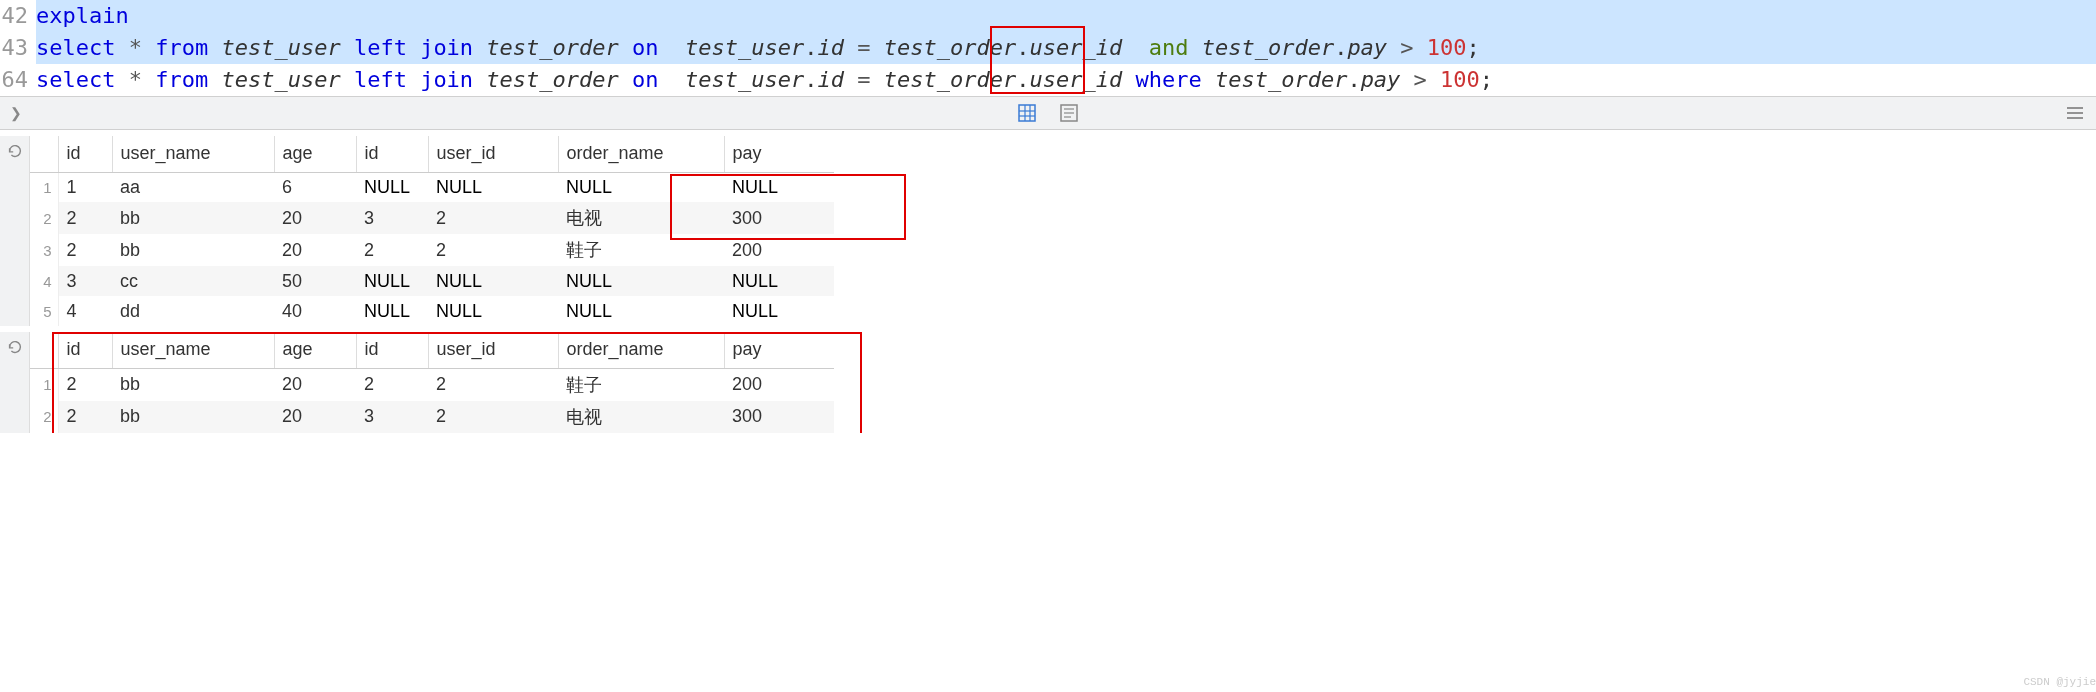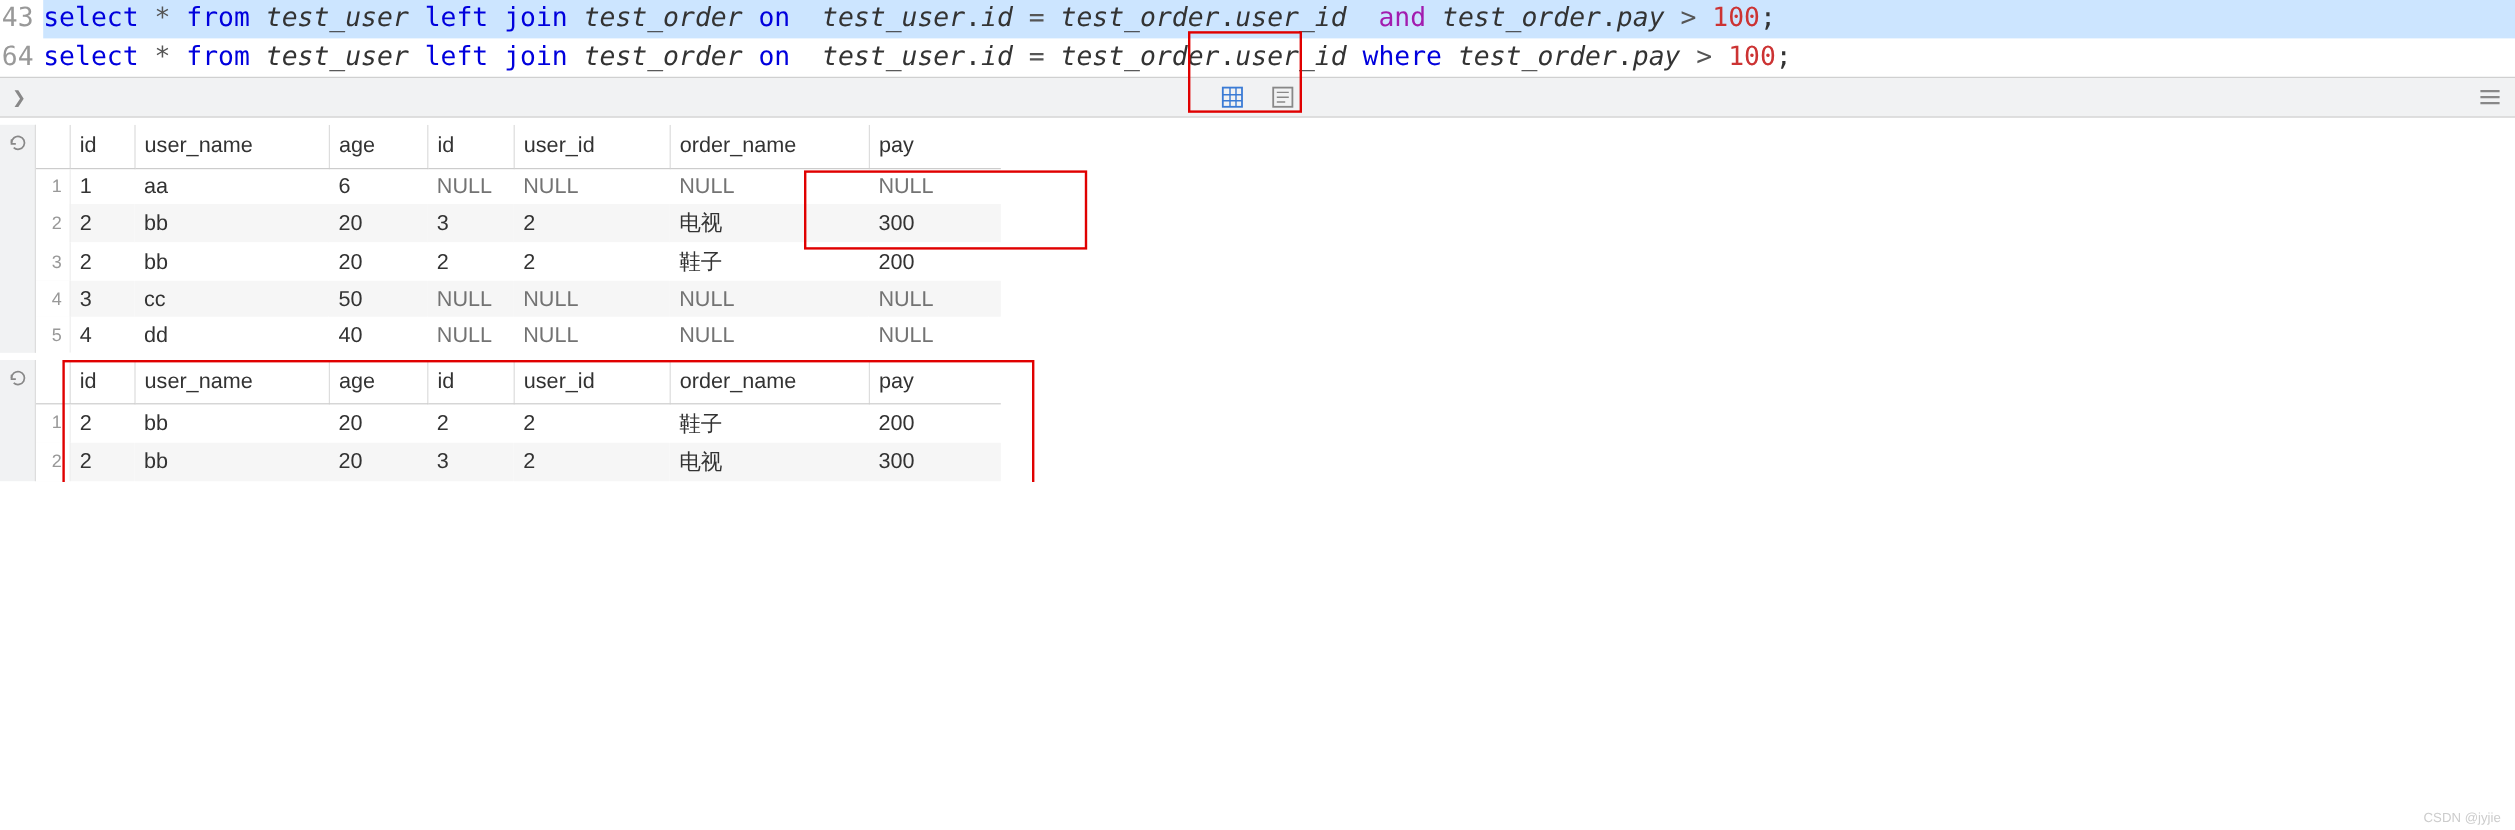--- a/index.html
+++ b/index.html
@@ -5,21 +5,21 @@
     * { margin: 0; padding: 0; box-sizing: border-box; }
     body { font-family: "Segoe UI", Arial, sans-serif; font-size: 18px; background: #fff; color: #333; }
     
     
     .editor { font-family: "Menlo", "Consolas", monospace; font-size: 22px; line-height: 32px; background: #fff; }
     .editor-line { display: flex; }
     .gutter { width: 36px; text-align: right; padding-right: 8px; color: #999; user-select: none; }
     .code { flex: 1; white-space: pre; }
     .code.selected { background: #cce5ff; }
     .kw-blue { color: #0000dd; }
-    .kw-orange { color: #a21caf; }
+    .kw-orange { color: #4d7c0f; }
     .ident { color: #333; font-style: italic; }
     .op { color: #555; }
     .num { color: #cc3333; text-align: center; }
     .sym { color: #333; }
 
     .highlight-box-1 { border: 2px solid #e00000; }
     .hl1-pos { position: absolute; top: 26px; left: 990px; width: 95px; height: 68px; pointer-events: none; z-index: 10; }
 
     
     .strip { display: flex; align-items: center; background: #f1f2f3; border-top: 1px solid #d0d0d0; border-bottom: 1px solid #d0d0d0; height: 34px; padding: 0 10px; position: relative; }
@@ -35,42 +35,46 @@
     .result-gutter { width: 30px; background: #f1f2f3; display: flex; align-items: flex-start; justify-content: center; padding-top: 6px; border-right: 1px solid #ddd; }
     .result-body { flex: 1; overflow-x: auto; position: relative; }
 
     table { border-collapse: collapse; width: auto; }
     thead th { font-weight: normal; color: #333; text-align: left; padding: 6px 8px; border-right: 1px solid #ddd; border-bottom: 1px solid #ccc; background: #fff; font-size: 18px; height: 36px; }
     thead th:last-child { border-right: none; }
     tbody td { padding: 4px 8px; height: 30px; font-size: 18px; }
     tbody tr:nth-child(odd) { background: #fff; }
     tbody tr:nth-child(even) { background: #f6f6f6; }
     tbody .row-num { width: 28px; text-align: right; color: #999; background: #fff !important; padding-right: 6px; border-right: 1px solid #eee; font-size: 15px; }
-    .null { color: #737373; }
+    .null { color: #000000; }
     
     .col-id { width: 54px; }
     .col-uname { width: 162px; }
     .col-age { width: 82px; }
     .col-id2 { width: 72px; }
     .col-uid { width: 130px; }
     .col-oname { width: 166px; }
     .col-pay { width: 110px; }
 
     .box-red-a { position: absolute; border: 2px solid #e00000; pointer-events: none; }
     .box2-pos { top: 38px; left: 640px; width: 236px; height: 66px; }
     .box3-pos { top: 0px; left: 22px; width: 810px; height: 120px; }
 
-    .watermark { position: absolute; right: 12px; bottom: 4px; font-size: 11px; color: #ccc; }
+    .watermark { position: absolute; right: 0; bottom: 4px; font-size: 11px; color: #ccc; font-family: Liberation Mono, monospace; }
     .editor-wrap { position: relative; }
   </style>
 </head>
 <body>
 
 <div class="editor-wrap">
   <div class="editor" id="editor">
+      <div class="editor-line">
+        <div class="gutter">42</div>
+        <div class="code selected"><span class="kw-blue">explain</span></div>
+      </div>
       <div class="editor-line">
         <div class="gutter">43</div>
         <div class="code selected"><span class="kw-blue">select </span><span class="op">* </span><span class="kw-blue">from </span><span class="ident">test_user </span><span class="kw-blue">left join </span><span class="ident">test_order </span><span class="kw-blue">on  </span><span class="ident">test_user</span><span class="sym">.</span><span class="ident">id </span><span class="op">= </span><span class="ident">test_order</span><span class="sym">.</span><span class="ident">user_id  </span><span class="kw-orange">and </span><span class="ident">test_order</span><span class="sym">.</span><span class="ident">pay </span><span class="op">&gt; </span><span class="num">100</span><span class="sym">;</span></div>
       </div>
       <div class="editor-line">
         <div class="gutter">64</div>
         <div class="code"><span class="kw-blue">select </span><span class="op">* </span><span class="kw-blue">from </span><span class="ident">test_user </span><span class="kw-blue">left join </span><span class="ident">test_order </span><span class="kw-blue">on  </span><span class="ident">test_user</span><span class="sym">.</span><span class="ident">id </span><span class="op">= </span><span class="ident">test_order</span><span class="sym">.</span><span class="ident">user_id </span><span class="kw-blue">where </span><span class="ident">test_order</span><span class="sym">.</span><span class="ident">pay </span><span class="op">&gt; </span><span class="num">100</span><span class="sym">;</span></div>
       </div>
     </div>
   <div class="highlight-box-1 hl1-pos"></div>

